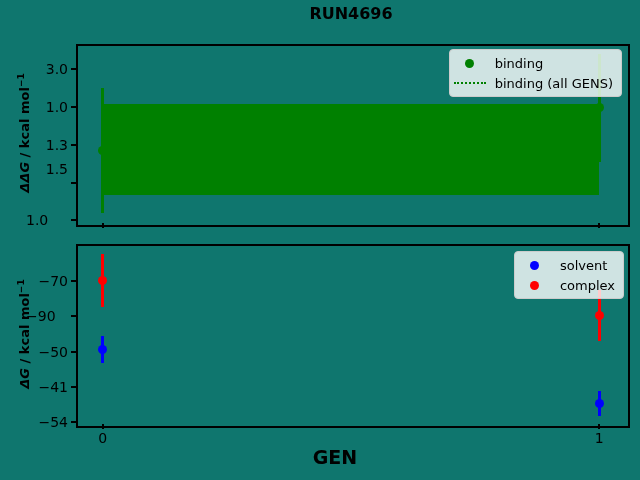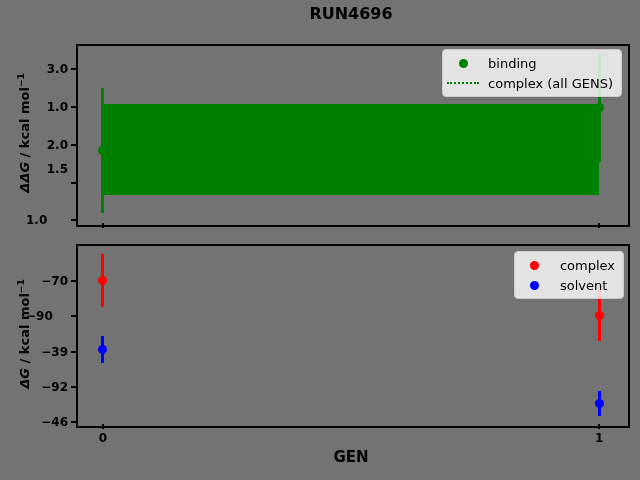--- a/index.html
+++ b/index.html
@@ -1,27 +1,27 @@
 <!DOCTYPE html>
 <html><head>
 <meta charset="utf-8">
 <style>
   html,body{margin:0;padding:0;background:#fff;}
-  #fig{position:relative;width:640px;height:480px;background:#737373;
+  #fig{position:relative;width:640px;height:480px;background:#0f766e;
        font-family:"DejaVu Sans",sans-serif;color:#000;overflow:hidden;}
   .axes{position:absolute;border:2px solid #000;background:transparent;}
   .title{position:absolute;left:76px;top:4px;width:550px;text-align:center;
          font-size:16px;font-weight:bold;line-height:20px;}
   .ylabel{position:absolute;left:-64px;width:170px;height:16px;line-height:16px;
           transform:rotate(-90deg);font-size:13px;font-weight:bold;text-align:center;
           white-space:nowrap;}
   .ylabel sup{font-size:9px;}
-  .xlabel{position:absolute;left:76px;top:449px;width:550px;text-align:center;
-          font-size:15px;font-weight:bold;line-height:16px;}
-  .tick-label{position:absolute;font-size:12px;font-weight:bold;line-height:16px;height:16px;}
+  .xlabel{position:absolute;left:60px;top:449px;width:550px;text-align:center;
+          font-size:19px;font-weight:bold;line-height:16px;}
+  .tick-label{position:absolute;font-size:14px;font-weight:normal;line-height:16px;height:16px;}
   .legend{position:absolute;background:rgba(255,255,255,0.8);border:1px solid #cccccc;
           border-radius:4px;padding:3px 8px 3px 3px;z-index:5;font-size:13px;}
   .lrow{display:flex;align-items:center;height:20px;white-space:nowrap;}
   .lswatch{width:34px;display:flex;justify-content:center;align-items:center;flex:none;}
   .ldot{width:9px;height:9px;border-radius:50%;background:#888;}
   .lline{width:32px;height:0;border-top:2px dotted #888;}
   .llabel{margin-left:8px;}
   .it{font-style:italic;}
 </style>
 </head>
@@ -41,79 +41,79 @@
     <div class="lrow">
       <span class="lswatch">
         <span class="ldot" style="background: rgb(0, 128, 0);"></span>
       </span>
       <span class="llabel">binding</span>
     </div>
     <div class="lrow">
       <span class="lswatch">
         <span class="lline" style="border-top-color: rgb(0, 128, 0);"></span>
       </span>
-      <span class="llabel">complex (all GENS)</span>
+      <span class="llabel">binding (all GENS)</span>
     </div>
   </div>
 
   <div class="axes" id="ax2" style="left:76px;top:244px;width:550px;height:180px;"></div>
 
   <div class="ylabel" style="top:326px;">
     <span class="it">ΔG</span><span> / kcal mol</span><sup>−1</sup>
   </div>
 
   <div class="legend" style="top:251px;right:16px;">
     <div class="lrow">
       <span class="lswatch">
+        <span class="ldot" style="background: rgb(0, 0, 255);"></span>
+      </span>
+      <span class="llabel">solvent</span>
+    </div>
+    <div class="lrow">
+      <span class="lswatch">
         <span class="ldot" style="background: rgb(255, 0, 0);"></span>
       </span>
       <span class="llabel">complex</span>
-    </div>
-    <div class="lrow">
-      <span class="lswatch">
-        <span class="ldot" style="background: rgb(0, 0, 255);"></span>
-      </span>
-      <span class="llabel">solvent</span>
     </div>
   </div>
 
   <div class="xlabel">GEN</div>
 
 <div style="position: absolute; left: 102.818px; top: 104.082px; width: 496.364px; height: 90.5172px; background: rgb(0, 128, 0); z-index: 1;"></div>
     <div style="position: absolute; left: 101.318px; top: 88.2414px; width: 3px; height: 125.216px; background: rgb(0, 128, 0); z-index: 2;"></div>
     <div style="position: absolute; left: 98.3182px; top: 146.349px; width: 9px; height: 9px; border-radius: 50%; background: rgb(0, 128, 0); z-index: 3;"></div>
     <div style="position: absolute; left: 597.682px; top: 53.5431px; width: 3px; height: 108.621px; background: rgb(0, 128, 0); z-index: 2;"></div>
     <div style="position: absolute; left: 594.682px; top: 103.353px; width: 9px; height: 9px; border-radius: 50%; background: rgb(0, 128, 0); z-index: 3;"></div>
     <div style="position: absolute; left: 71px; top: 68.3836px; width: 5px; height: 2px; background: rgb(0, 0, 0);"></div>
     <div class="tick-label" style="position: absolute; left: 26px; top: 61.3836px; width: 42px; text-align: right;">3.0</div>
     <div style="position: absolute; left: 71px; top: 106.099px; width: 5px; height: 2px; background: rgb(0, 0, 0);"></div>
     <div class="tick-label" style="position: absolute; left: 26px; top: 99.0991px; width: 42px; text-align: right;">1.0</div>
     <div style="position: absolute; left: 71px; top: 143.815px; width: 5px; height: 2px; background: rgb(0, 0, 0);"></div>
-    <div class="tick-label" style="position: absolute; left: 26px; top: 136.815px; width: 42px; text-align: right;">2.0</div>
+    <div class="tick-label" style="position: absolute; left: 26px; top: 136.815px; width: 42px; text-align: right;">1.3</div>
     <div style="position: absolute; left: 71px; top: 181.53px; width: 5px; height: 2px; background: rgb(0, 0, 0);"></div>
     <div class="tick-label" style="position: absolute; left: 26px; top: 161px; width: 42px; text-align: right;">1.5</div>
     <div style="position: absolute; left: 71px; top: 219.246px; width: 5px; height: 2px; background: rgb(0, 0, 0);"></div>
     <div class="tick-label" style="position: absolute; left: 26px; top: 212.246px; width: 42px; ">1.0</div>
     <div style="position: absolute; left: 101.818px; top: 223px; width: 2px; height: 5px; background: rgb(0, 0, 0);"></div>
     <div style="position: absolute; left: 598.182px; top: 223px; width: 2px; height: 5px; background: rgb(0, 0, 0);"></div>
     <div style="position: absolute; left: 101.318px; top: 335.76px; width: 3px; height: 26.752px; background: rgb(0, 0, 255); z-index: 2;"></div>
     <div style="position: absolute; left: 98.3182px; top: 344.636px; width: 9px; height: 9px; border-radius: 50%; background: rgb(0, 0, 255); z-index: 3;"></div>
     <div style="position: absolute; left: 597.682px; top: 391.024px; width: 3px; height: 24.64px; background: rgb(0, 0, 255); z-index: 2;"></div>
     <div style="position: absolute; left: 594.682px; top: 398.844px; width: 9px; height: 9px; border-radius: 50%; background: rgb(0, 0, 255); z-index: 3;"></div>
     <div style="position: absolute; left: 101.318px; top: 254.448px; width: 3px; height: 52.096px; background: rgb(255, 0, 0); z-index: 2;"></div>
     <div style="position: absolute; left: 98.3182px; top: 275.996px; width: 9px; height: 9px; border-radius: 50%; background: rgb(255, 0, 0); z-index: 3;"></div>
     <div style="position: absolute; left: 597.682px; top: 290px; width: 3px; height: 50.688px; background: rgb(255, 0, 0); z-index: 2;"></div>
     <div style="position: absolute; left: 594.682px; top: 310.844px; width: 9px; height: 9px; border-radius: 50%; background: rgb(255, 0, 0); z-index: 3;"></div>
     <div style="position: absolute; left: 71px; top: 280.2px; width: 5px; height: 2px; background: rgb(0, 0, 0);"></div>
     <div class="tick-label" style="position: absolute; left: 26px; top: 273.2px; width: 42px; text-align: right;">−70</div>
     <div style="position: absolute; left: 71px; top: 315.4px; width: 5px; height: 2px; background: rgb(0, 0, 0);"></div>
     <div class="tick-label" style="position: absolute; left: 26px; top: 308.4px; width: 42px; text-align: left;">−90</div>
     <div style="position: absolute; left: 71px; top: 350.6px; width: 5px; height: 2px; background: rgb(0, 0, 0);"></div>
-    <div class="tick-label" style="position: absolute; left: 26px; top: 343.6px; width: 42px; text-align: right;">−39</div>
+    <div class="tick-label" style="position: absolute; left: 26px; top: 343.6px; width: 42px; text-align: right;">−50</div>
     <div style="position: absolute; left: 71px; top: 385.8px; width: 5px; height: 2px; background: rgb(0, 0, 0);"></div>
-    <div class="tick-label" style="position: absolute; left: 26px; top: 378.8px; width: 42px; text-align: right;">−92</div>
+    <div class="tick-label" style="position: absolute; left: 26px; top: 378.8px; width: 42px; text-align: right;">−41</div>
     <div style="position: absolute; left: 71px; top: 421px; width: 5px; height: 2px; background: rgb(0, 0, 0);"></div>
-    <div class="tick-label" style="position: absolute; left: 26px; top: 414px; width: 42px; text-align: right;">−46</div>
+    <div class="tick-label" style="position: absolute; left: 26px; top: 414px; width: 42px; text-align: right;">−54</div>
     <div style="position: absolute; left: 101.818px; top: 424px; width: 2px; height: 5px; background: rgb(0, 0, 0);"></div>
     <div class="tick-label" style="position: absolute; left: 81.8182px; top: 430px; width: 42px; text-align: center;">0</div>
     <div style="position: absolute; left: 598.182px; top: 424px; width: 2px; height: 5px; background: rgb(0, 0, 0);"></div>
     <div class="tick-label" style="position: absolute; left: 578.182px; top: 430px; width: 42px; text-align: center;">1</div>
   </div>
 
 </body></html>

